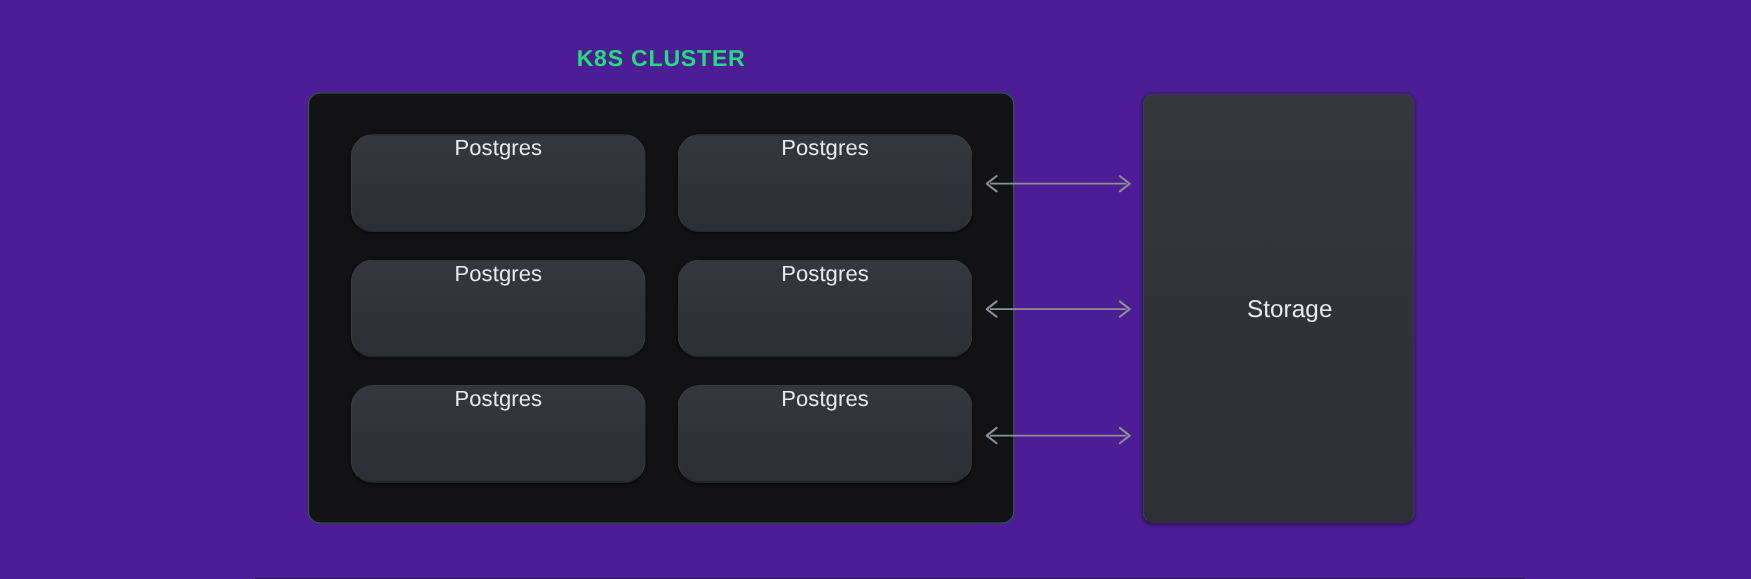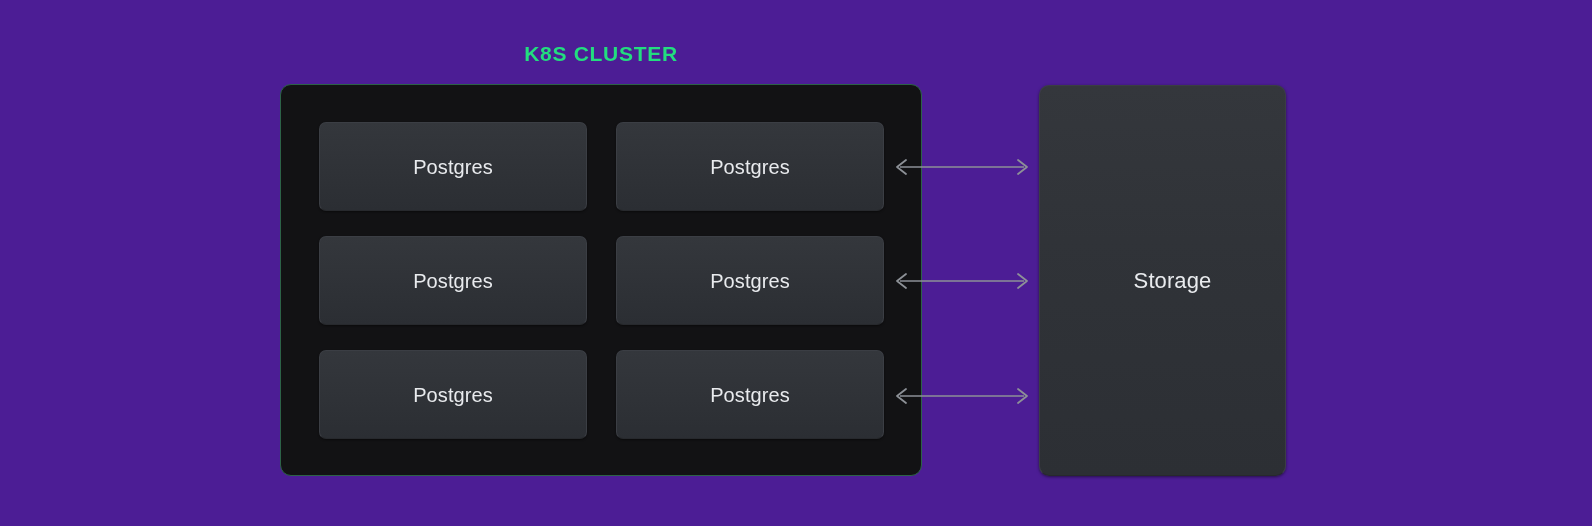--- a/index.html
+++ b/index.html
@@ -57,23 +57,23 @@
     display: grid;
     grid-template-columns: 268px 268px;
     grid-template-rows: 89px 89px 89px;
     column-gap: 29px;
     row-gap: 25px;
   }
 
   .node-box {
     position: relative;
     display: flex;
-    align-items: center;
+    align-items: flex-start;
     justify-content: center;
-    border-radius: 7px;
+    border-radius: 20px;
     background: linear-gradient(180deg, #34373c 0%, #303338 45%, #2b2e33 100%);
     border: 1px solid #3b3e44;
     border-bottom-color: #27292d;
     box-shadow: 0 1px 2px rgba(0,0,0,0.45);
   }
 
   .node-label {
     color: #e9ebee;
     font-size: 20px;
     font-weight: 400;

